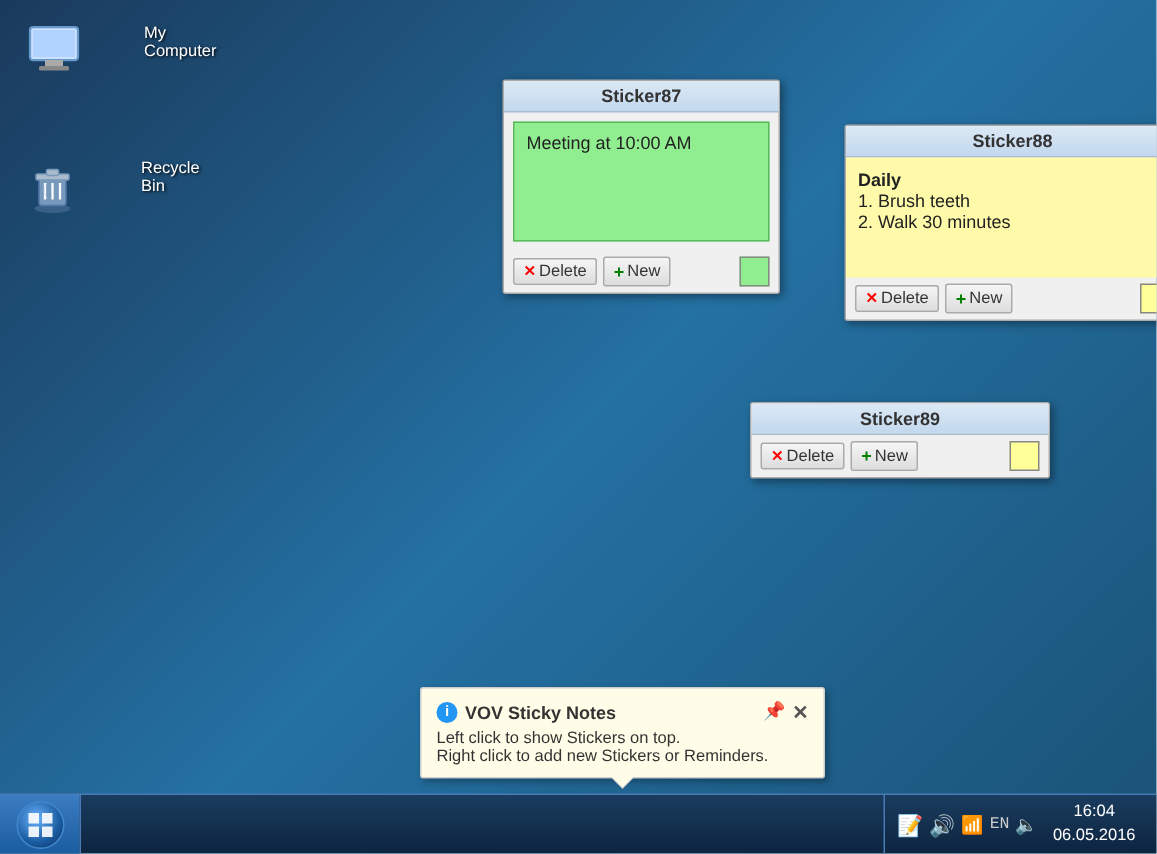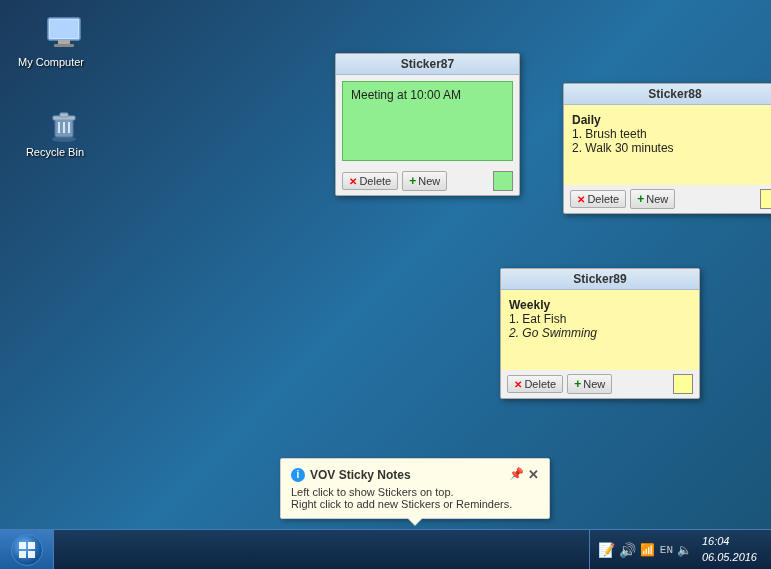--- a/index.html
+++ b/index.html
@@ -9,29 +9,30 @@
       background: #1a5276;
       background: linear-gradient(135deg, #1a3a5c 0%, #2471a3 50%, #1a5276 100%);
       font-family: 'Segoe UI', Tahoma, sans-serif;
       overflow: hidden;
       position: relative;
     }
 
     
     .desktop-icon {
       display: flex;
-      flex-direction: column;
-      align-items: flex-end;
+      flex-direction: row;
+      align-items: flex-start;
       width: 80px;
       padding: 6px;
       cursor: pointer;
       position: absolute;
       color: white;
       text-shadow: 1px 1px 2px #000;
       font-size: 11px;
+      gap: 40px;
     }
     .desktop-icon .icon-img {
       width: 40px;
       height: 36px;
       margin-bottom: 4px;
       display: flex;
       align-items: center;
       justify-content: center;
     }
 
@@ -155,26 +156,25 @@
       border-left: 1px solid #4a7ab5;
     }
     .tray-icon {
       font-size: 14px;
       color: #ccc;
       cursor: pointer;
     }
     .clock-area {
       display: flex;
       flex-direction: column;
-      align-items: flex-start;
+      align-items: center;
       color: white;
       font-size: 11px;
       padding: 0 6px;
       line-height: 1.4;
-      font-style: italic;
     }
 
     
     .tooltip-popup {
       position: absolute;
       bottom: 50px;
       left: 280px;
       background: #fffde7;
       border: 1px solid #ccc;
       border-radius: 2px;
@@ -305,25 +305,20 @@
     <button class="sticker-btn">
       <span class="icon-plus">+</span>
       <span>New</span>
     </button>
     <div class="sticker-color-btn" style="background:#ffff99;"></div>
   </div>
 </div>
 
 <div class="sticker" style="top:225px;left:500px;width:200px;">
   <div class="sticker-titlebar">Sticker89</div>
-  <div class="sticker-content yellow-bg" style="background:#fffaaa;padding:8px;">
-    <div style="font-weight:bold;">Weekly</div>
-    <div>1. Eat Fish</div>
-    <div style="font-style:italic;">2. Go Swimming</div>
-  </div>
   <div class="sticker-footer">
     <button class="sticker-btn">
       <span class="icon-x">✕</span>
       <span>Delete</span>
     </button>
     <button class="sticker-btn">
       <span class="icon-plus">+</span>
       <span>New</span>
     </button>
     <div class="sticker-color-btn" style="background:#ffff99;"></div>

